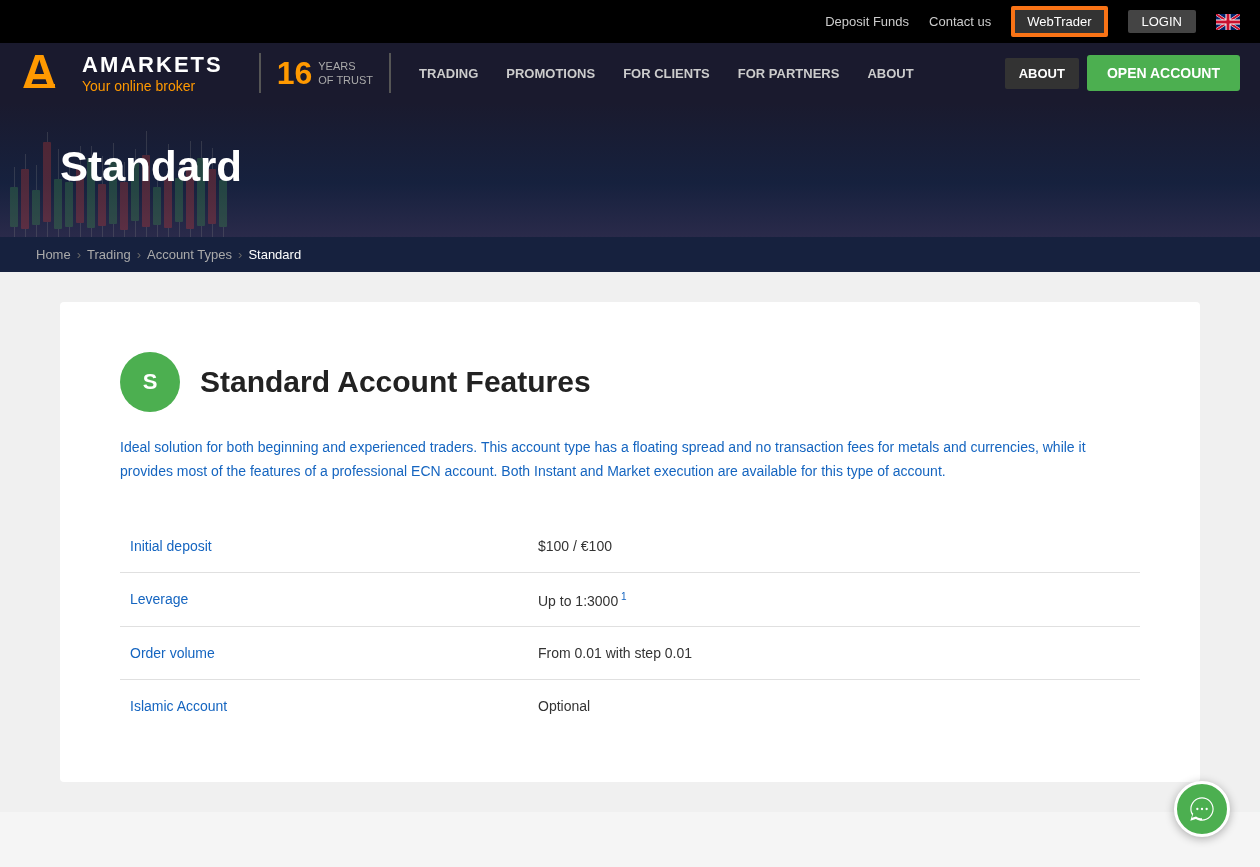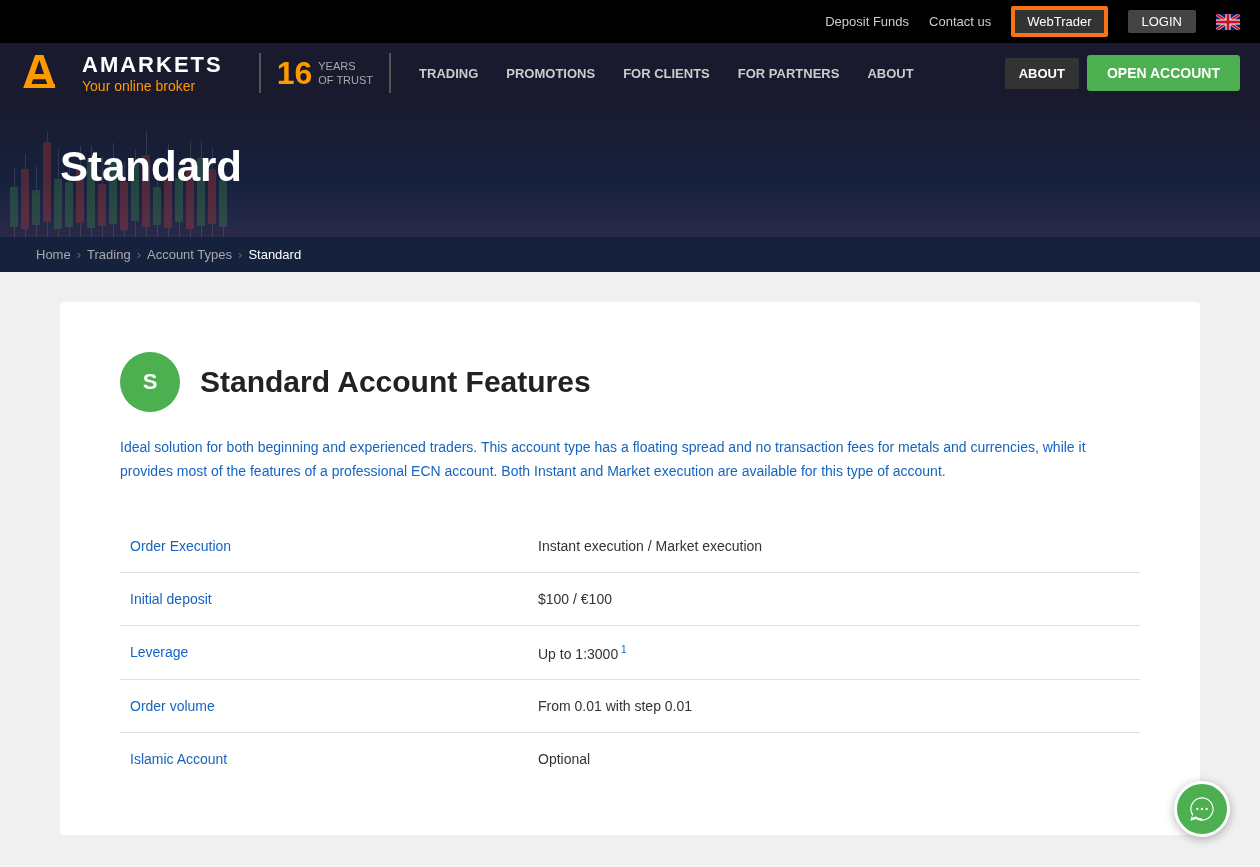--- a/index.html
+++ b/index.html
@@ -475,24 +475,20 @@
 
     <div class="features-header">
       <div class="features-icon">S</div>
       <h2 class="features-title">Standard Account Features</h2>
     </div>
 
     <p class="features-desc">Ideal solution for both beginning and experienced traders. This account type has a floating spread and no transaction fees for metals and currencies, while it provides most of the features of a professional ECN account. Both Instant and Market execution are available for this type of account.</p>
 
     <table class="features-table">
       <tbody id="features-tbody">
-      <tr>
-            <td class="feature-label">Order Execution</td>
-            <td class="feature-value">Instant execution / Market execution</td>
-          </tr>
           <tr>
             <td class="feature-label">Initial deposit</td>
             <td class="feature-value">$100 / €100</td>
           </tr>
           <tr>
             <td class="feature-label">Leverage</td>
             <td class="feature-value">Up to 1:3000<sup> 1</sup></td>
           </tr>
           <tr>
             <td class="feature-label">Order volume</td>

